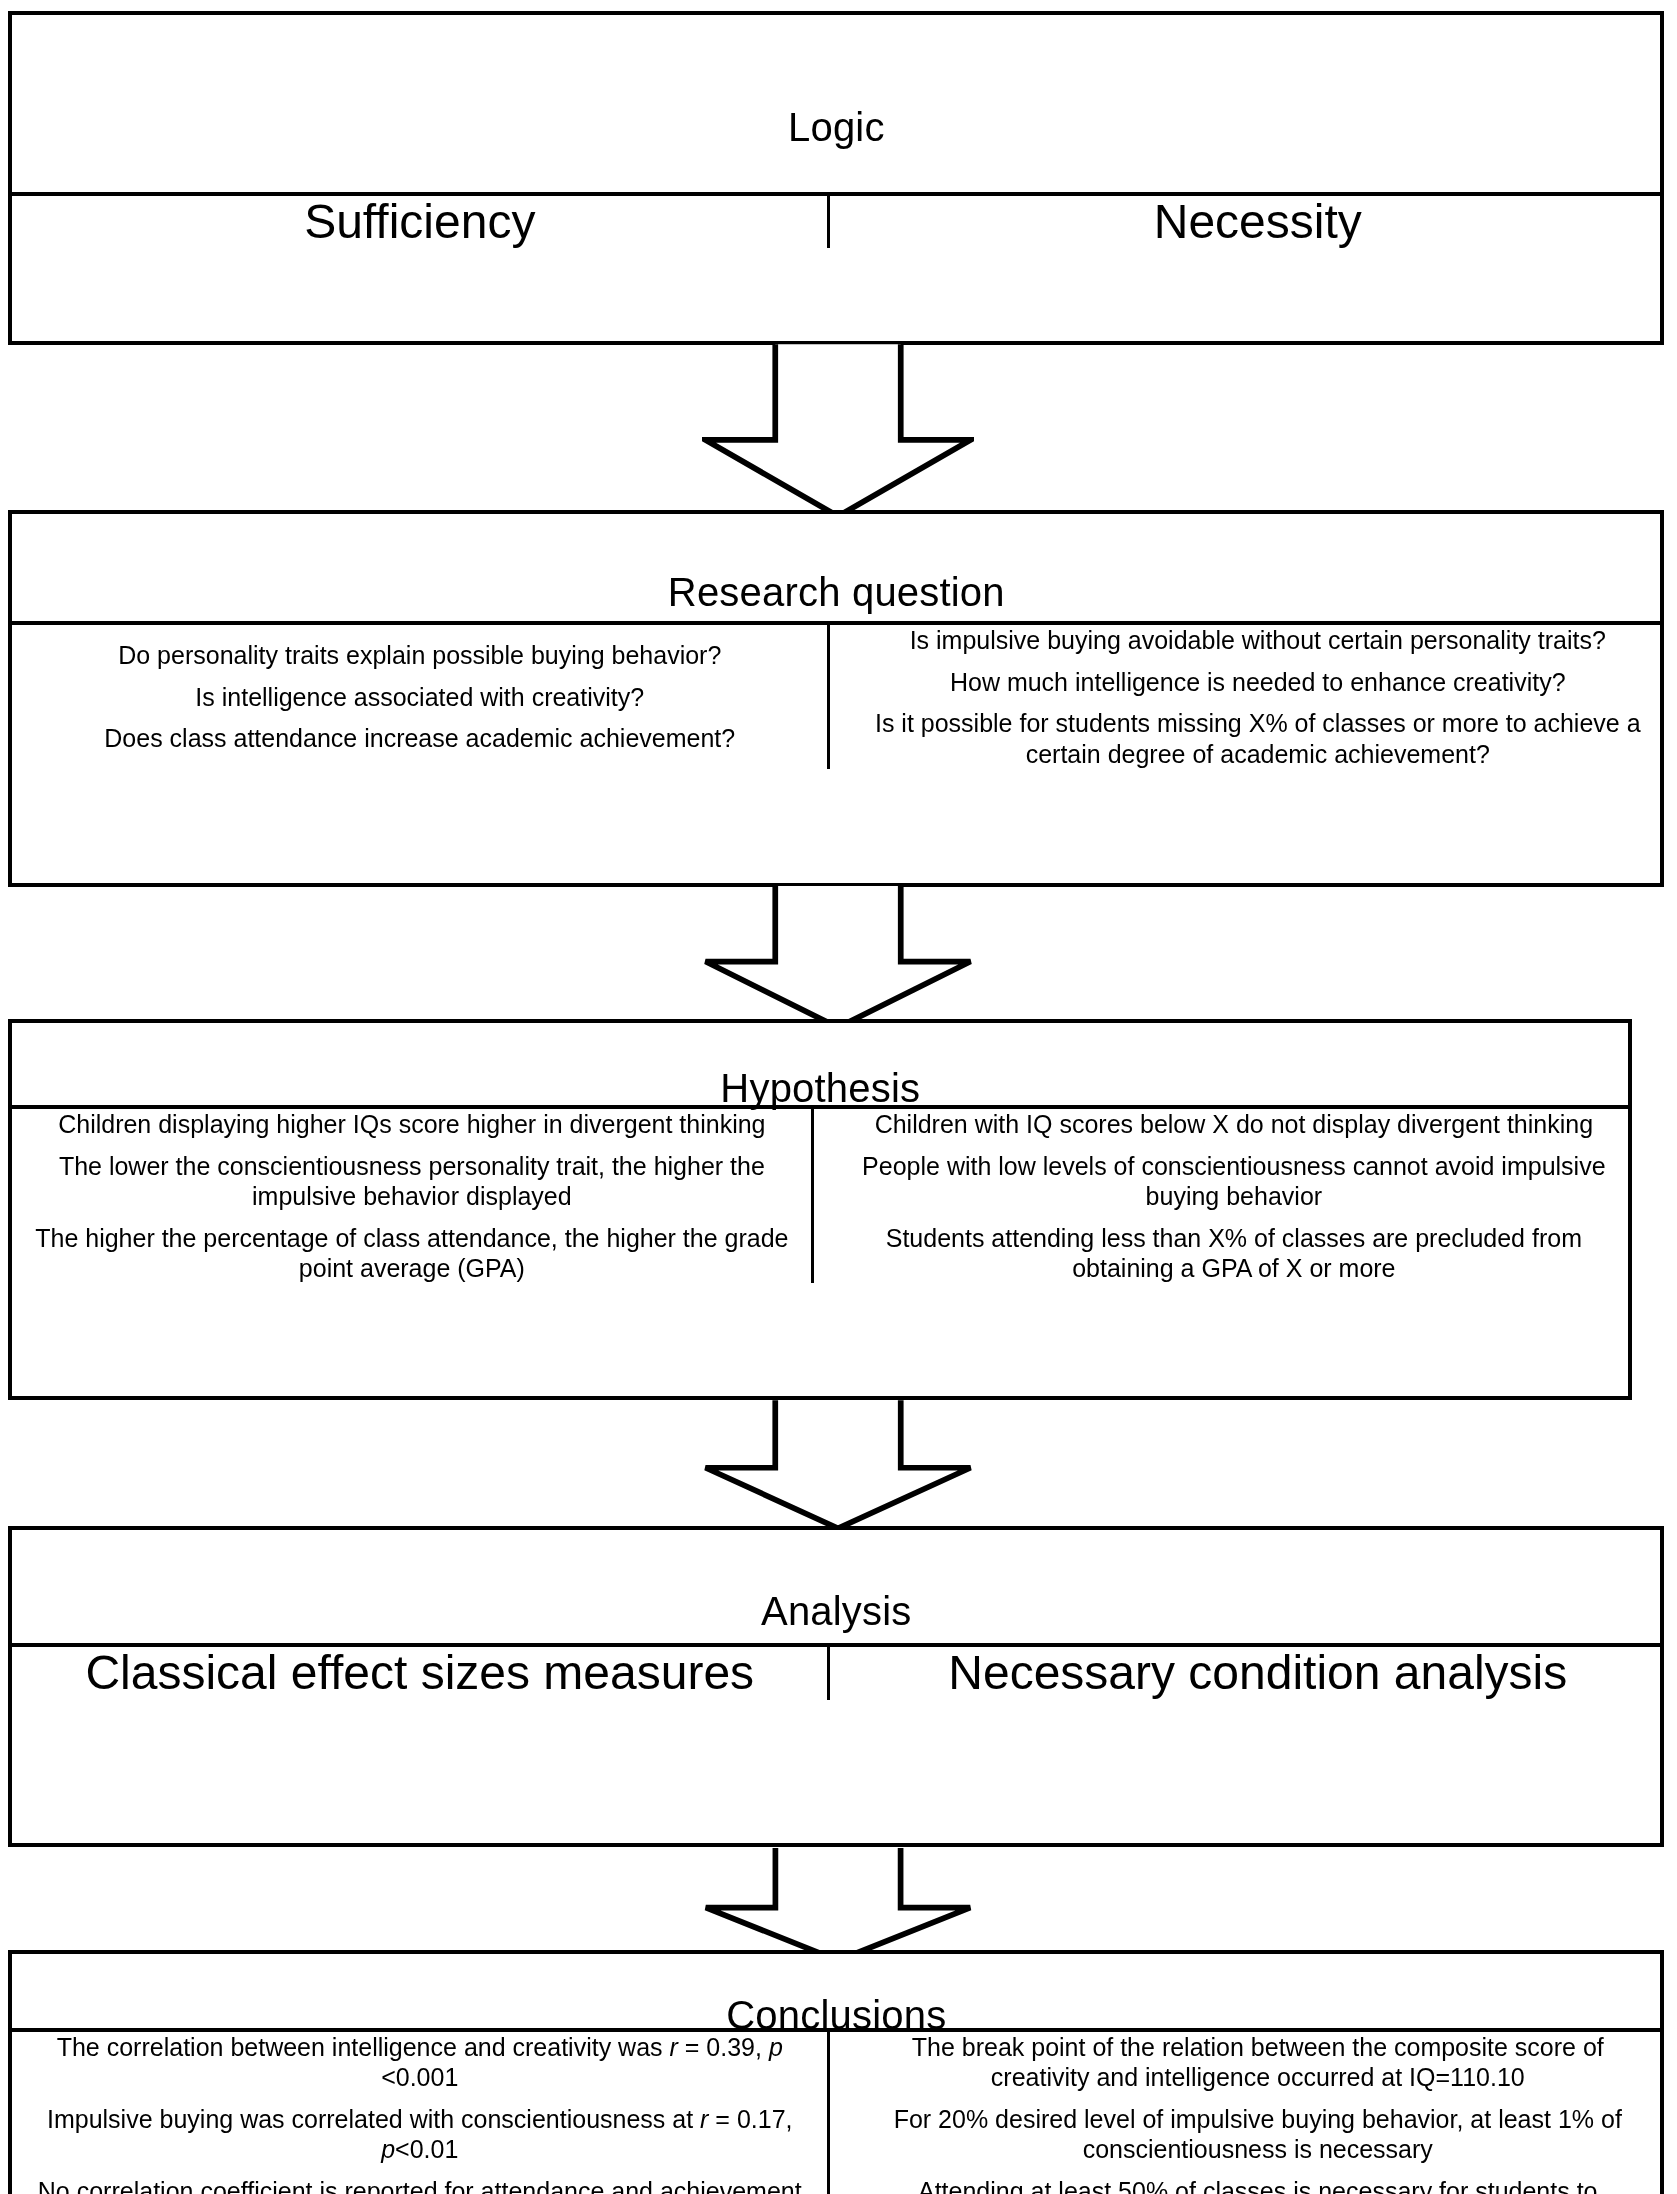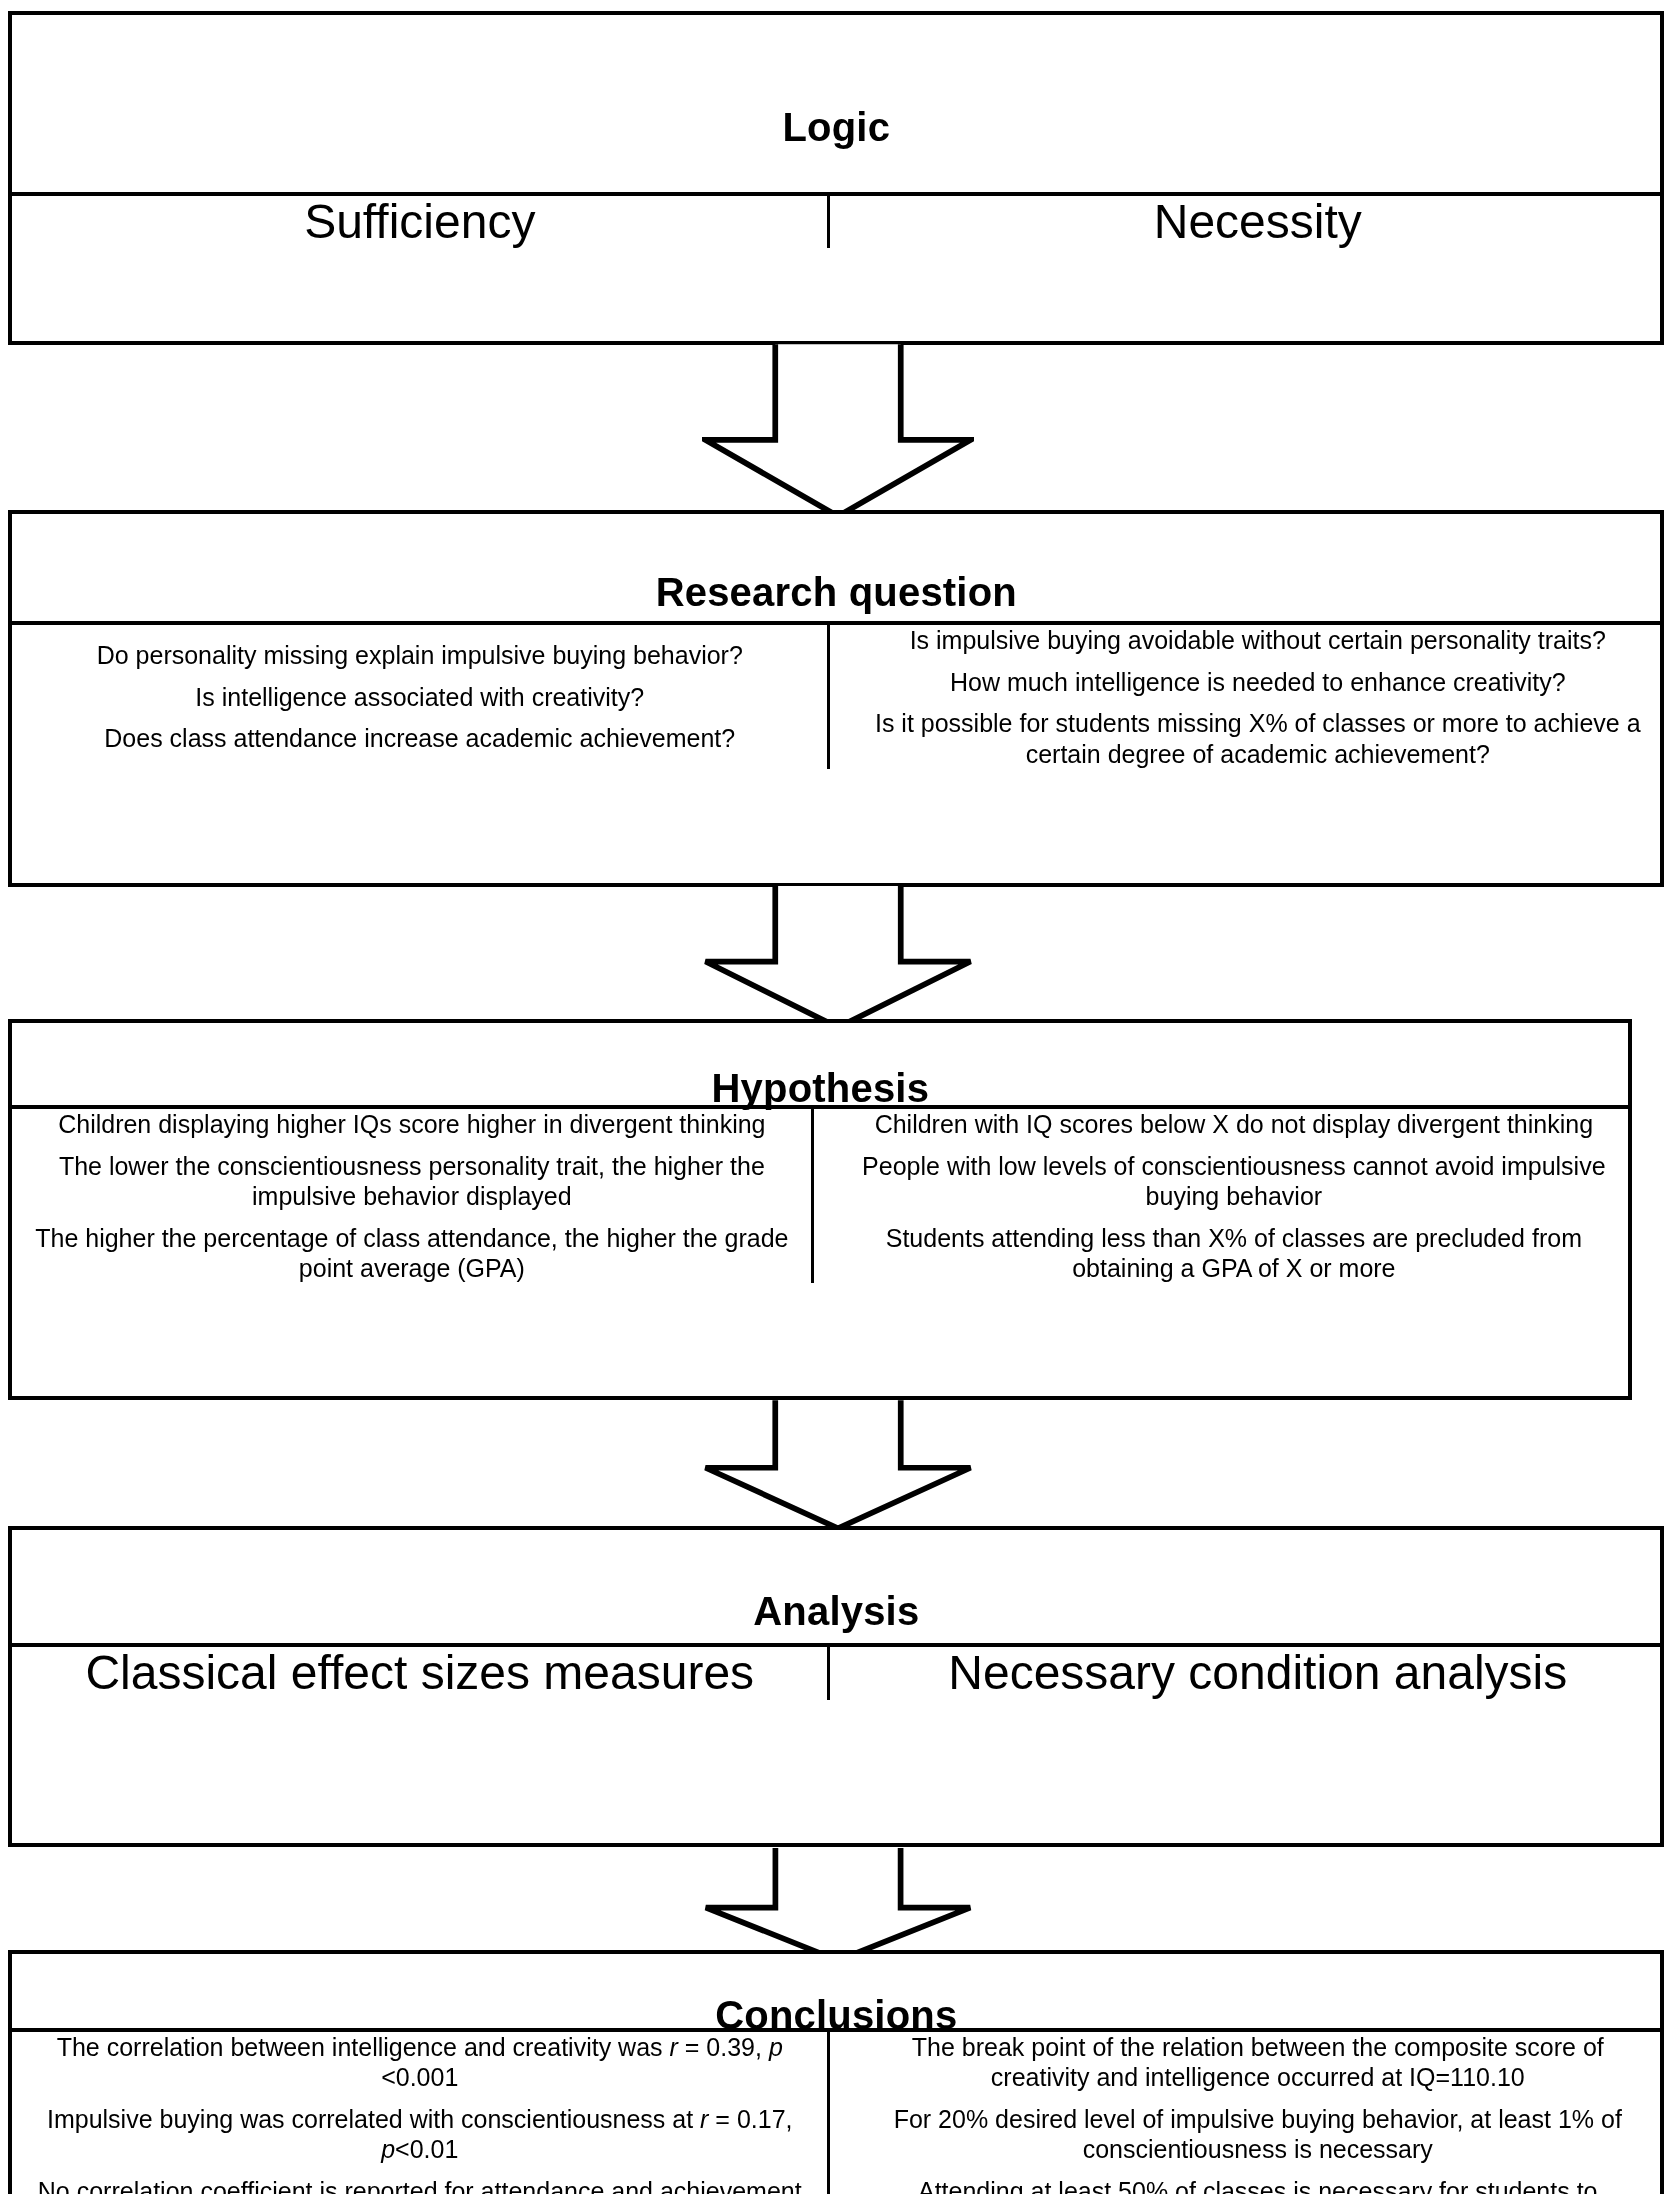--- a/index.html
+++ b/index.html
@@ -34,21 +34,21 @@
   .band-title {
     box-sizing: border-box;
     display: flex;
     align-items: center;
     justify-content: center;
     width: 100%;
     text-align: center;
   }
   .band-title .ttl {
     font-size: 40px;
-    font-weight: 700;
+    font-weight: 400;
     line-height: 1.05;
     letter-spacing: 0.2px;
     margin-top: 48px;
   }
 
   
   .split {
     box-sizing: border-box;
     display: flex;
     width: 100%;
@@ -142,21 +142,21 @@
     </svg>
   </div>
 
   <div class="block" id="blk-rq">
     <div class="band-title">
       <span class="ttl">Research question</span>
     </div>
     <div class="split">
       <div class="col left">
         <div class="items">
-          <p class="item">Do personality missing explain impulsive buying behavior?</p>
+          <p class="item">Do personality traits explain possible buying behavior?</p>
           <p class="item">Is intelligence associated with creativity?</p>
           <p class="item">Does class attendance increase academic achievement?</p>
         </div>
       </div>
       <div class="col right">
         <div class="items">
           <p class="item">Is impulsive buying avoidable without certain personality traits?</p>
           <p class="item">How much intelligence is needed to enhance creativity?</p>
           <p class="item">Is it possible for students missing X% of classes or more to achieve a certain degree of academic achievement?</p>
         </div>

